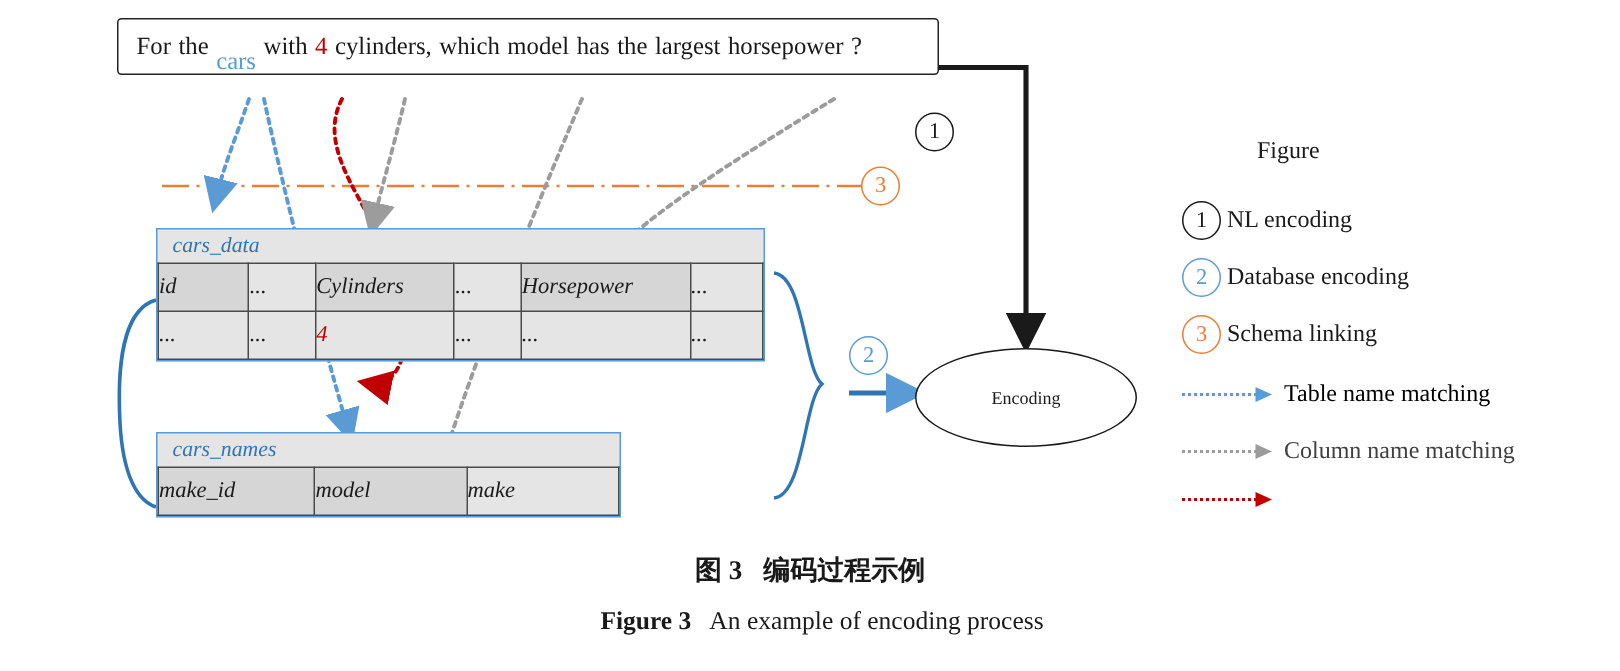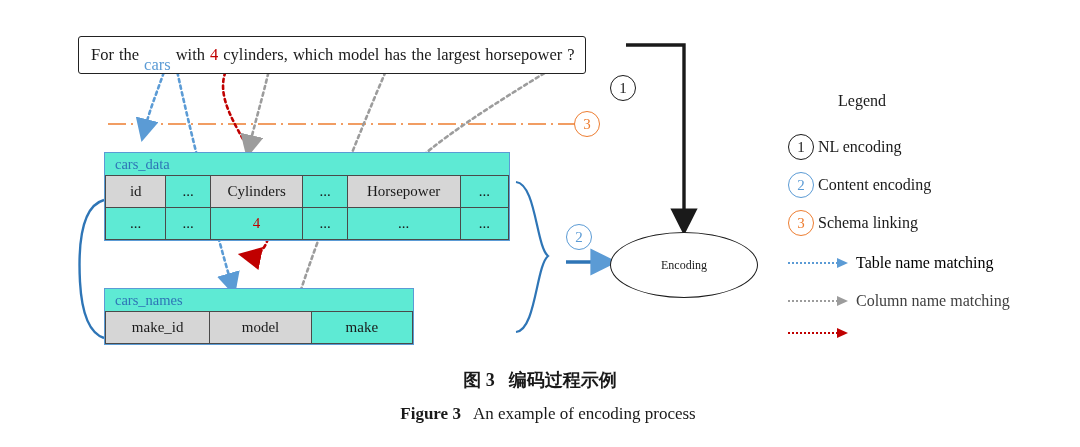--- a/index.html
+++ b/index.html
@@ -23,22 +23,22 @@
     left: 0;
     top: 0;
     width: 1080px;
     height: 447px;
   }
   .abs { position: absolute; }
 
   
   #nl-box {
     left: 78px;
-    top: 36px;
-    width: 508px;
+    top: 12px;
+    width: 548px;
     height: 38px;
     border: 1.6px solid #222;
     border-radius: 3px;
     box-sizing: border-box;
     display: flex;
     align-items: center;
     padding-left: 12px;
     font-size: 16.5px;
     white-space: nowrap;
     background: #fff;
@@ -60,40 +60,41 @@
     background: #fff;
   }
   .cn-black { border: 1.5px solid #1a1a1a; color: #1a1a1a; }
   .cn-blue  { border: 1.5px solid #5b9bd5; color: #5b9bd5; }
   .cn-orange{ border: 1.5px solid #ed7d31; color: #ed7d31; }
 
   
   .tbl-wrap {
     border: 1.4px solid #5b9bd5;
     box-sizing: border-box;
-    background: #5eead4;
+    background: #e5e5e5;
+    font-style: italic;
   }
   .tbl-title {
     font-size: 14.5px;
     color: #2e75b6;
     padding: 3px 0 2px 10px;
     height: 22px;
     box-sizing: border-box;
     white-space: nowrap;
   }
   table.grid {
     border-collapse: collapse;
     table-layout: fixed;
     width: 100%;
     font-size: 15px;
   }
   table.grid td {
     border: 1.1px solid #4a4a4a;
     height: 31px;
-    text-align: center;
+    text-align: left;
     vertical-align: middle;
     padding: 0;
     white-space: nowrap;
   }
   td.shaded { background: #d6d6d6; }
   td.val-red { color: #c00000; }
 
   #cars-data { left: 104px; top: 152px; width: 406px; }
   #cars-names { left: 104px; top: 288px; width: 310px; }
 
@@ -290,29 +291,29 @@
           <td>make</td>
         </tr>
       </tbody>
     </table>
   </div>
 
   <div id="encoding-node" class="abs">
     <span>Encoding</span>
   </div>
 
-  <div id="legend-title" class="abs">Legend</div>
+  <div id="legend-title" class="abs">Figure</div>
 
   <div class="legend-row" style="top:134px;">
     <div class="circle-num cn-black">1</div>
     <div class="lbl">NL encoding</div>
   </div>
   <div class="legend-row" style="top:172px;">
     <div class="circle-num cn-blue">2</div>
-    <div class="lbl">Content encoding</div>
+    <div class="lbl">Database encoding</div>
   </div>
   <div class="legend-row" style="top:210px;">
     <div class="circle-num cn-orange">3</div>
     <div class="lbl">Schema linking</div>
   </div>
 
   <div class="legend-row" style="top:250px; color:#5b9bd5;">
     <div class="legend-line">
       <div class="dash"></div>
         <div class="head"></div>

